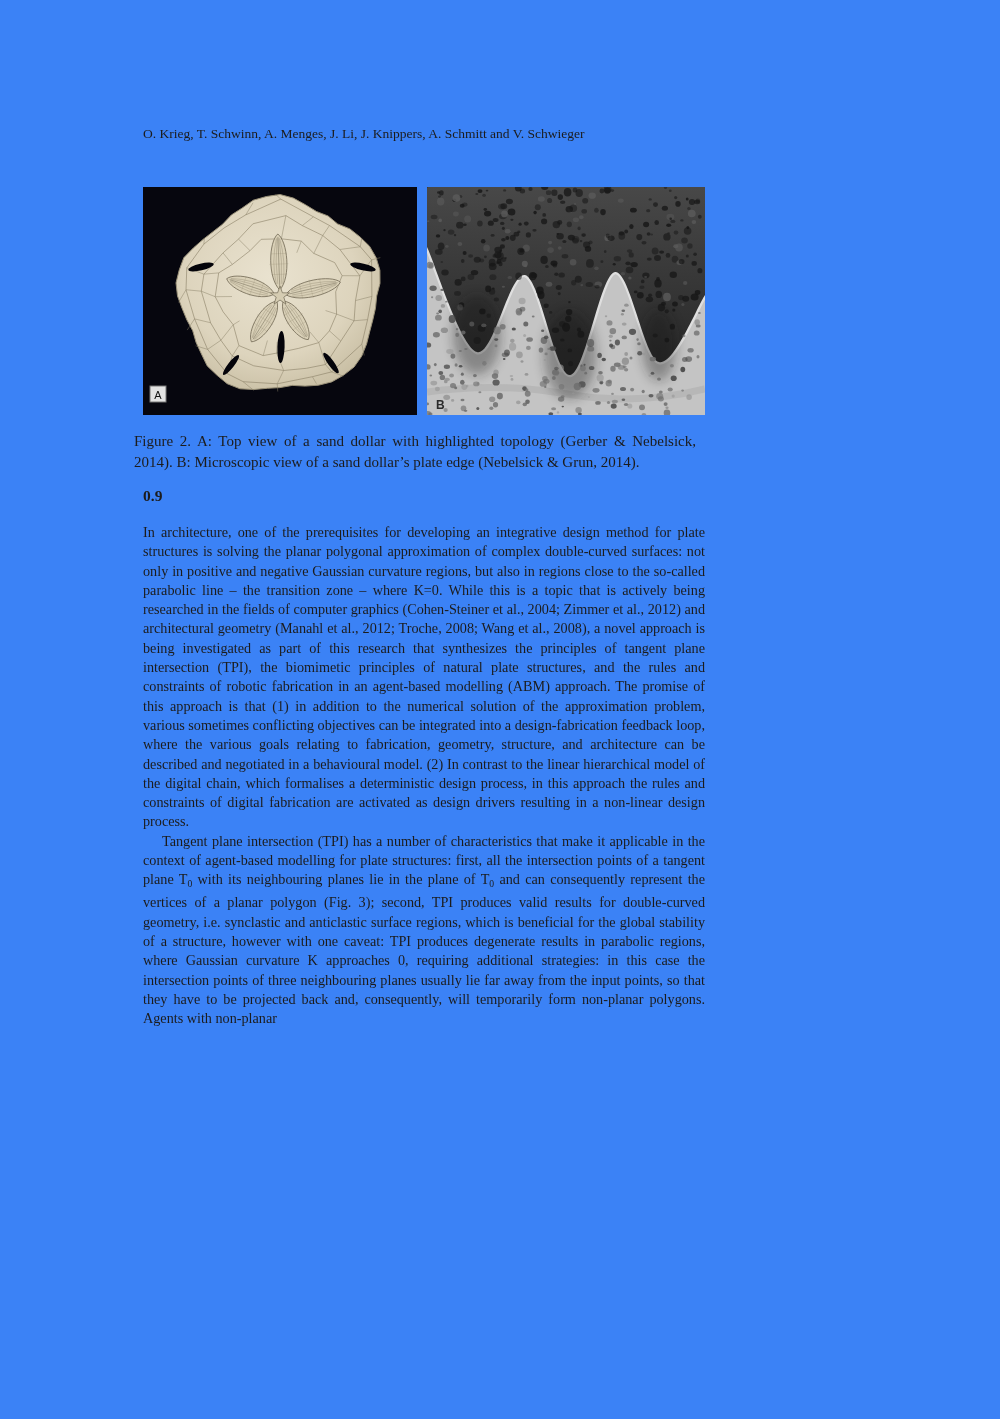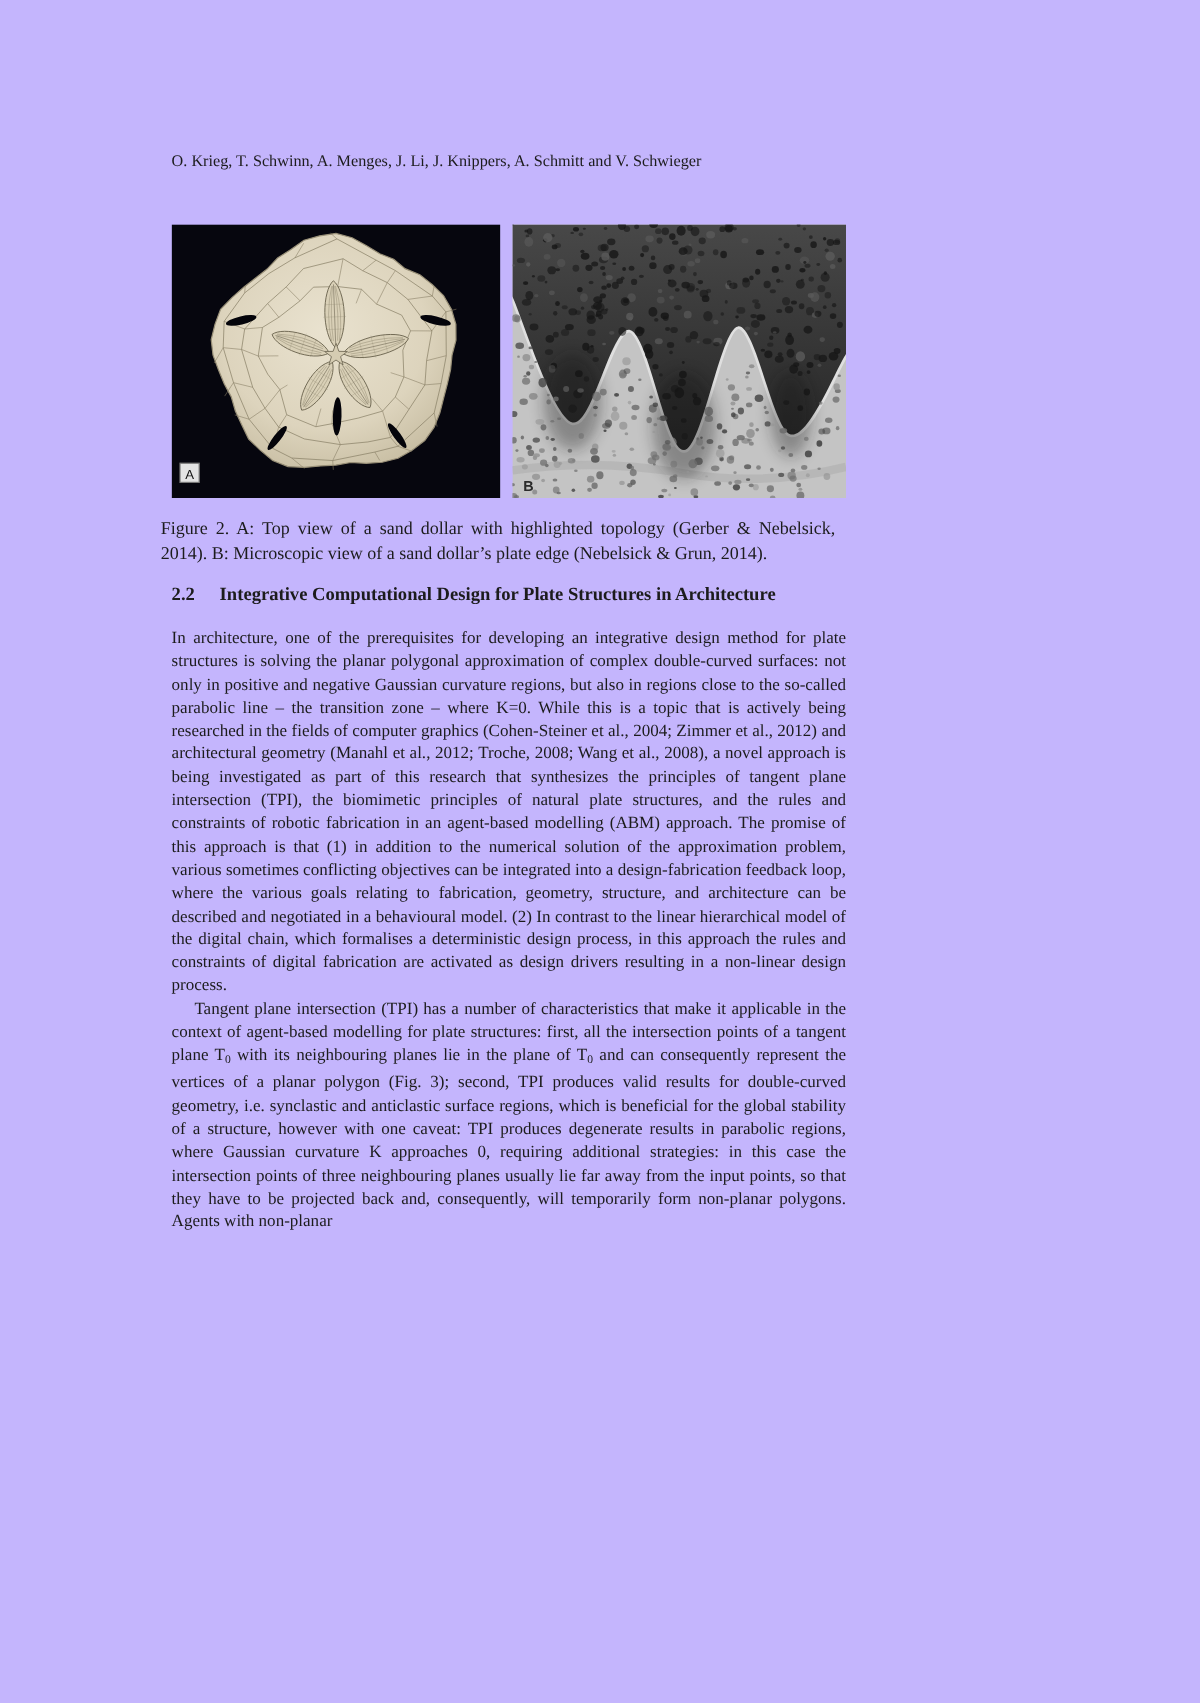--- a/index.html
+++ b/index.html
@@ -1,16 +1,16 @@
 <!DOCTYPE html>
 <html><head>
 <meta charset="utf-8">
 <style>
   html,body{margin:0;padding:0;background:#ffffff;}
-  .page{position:relative;width:1000px;height:1419px;background:#c4b5fd;
+  .page{position:relative;width:1000px;height:1419px;background:#3b82f6;
         font-family:"Liberation Serif",serif;color:#1c1c1c;overflow:hidden;}
   .running-header{position:absolute;left:143px;top:126px;width:562px;font-size:13.5px;}
   .figure{position:absolute;left:143px;top:187px;width:563px;display:flex;gap:10px;}
   .figure svg{display:block;}
   .caption{position:absolute;left:134px;top:431px;width:562px;font-size:15px;
            line-height:21px;text-align:justify;}
   .heading{position:absolute;left:143px;top:487px;width:562px;font-size:15.5px;
            font-weight:bold;display:flex;}
   .heading .num{width:40px;flex:none;}
   .bodytext{position:absolute;left:143px;top:523px;width:562px;font-size:14.2px;
@@ -658,22 +658,21 @@
           <ellipse cx="218.6" cy="90.0" rx="1.5" ry="1.0" fill="#5a5a5a" opacity="0.54"></ellipse>
           <ellipse cx="121.6" cy="5.7" rx="2.7" ry="2.4" fill="#161616" opacity="0.47"></ellipse>
         </g>
       <text x="9" y="222" font-size="12" fill="#2b2b2b" font-weight="bold" style="font-family:'Liberation Sans',sans-serif">B</text>
     </svg>
   </div>
 
   <div class="caption">Figure 2. A: Top view of a sand dollar with highlighted topology (Gerber &amp; Nebelsick, 2014). B: Microscopic view of a sand dollar’s plate edge (Nebelsick &amp; Grun, 2014).</div>
 
   <div class="heading">
-    <span class="num">2.2</span>
-    <span class="title">Integrative Computational Design for Plate Structures in Architecture</span>
+    <span class="num">0.9</span>
   </div>
 
   <div class="bodytext">
     <p><span>In architecture, one of the prerequisites for developing an integrative design method for plate structures is solving the planar polygonal approximation of complex double-curved surfaces: not only in positive and negative Gaussian curvature regions, but also in regions close to the so-called parabolic line – the transition zone – where K=0. While this is a topic that is actively being researched in the fields of computer graphics (Cohen-Steiner et al., 2004; </span><span class="cite">Zimmer et al., 2012</span><span>) and architectural geometry (</span><span class="cite">Manahl et al., 2012;</span><span> Troche, 2008; </span><span class="cite">Wang et al., 2008</span><span>), a novel approach is being investigated as part of this research that synthesizes the principles of tangent plane intersection (TPI), the biomimetic principles of natural plate structures, and the rules and constraints of robotic fabrication in an agent-based modelling (ABM) approach. The promise of this approach is that (1) in addition to the numerical solution of the approximation problem, various sometimes conflicting objectives can be integrated into a design-fabrication feedback loop, where the various goals relating to fabrication, geometry, structure, and architecture can be described and negotiated in a behavioural model. (2) In contrast to the linear hierarchical model of the digital chain, which formalises a deterministic design process, in this approach the rules and constraints of digital fabrication are activated as design drivers resulting in a non-linear design process.</span></p>
     <p><span>Tangent plane intersection (TPI) has a number of characteristics that make it applicable in the context of agent-based modelling for plate structures: first, all the intersection points of a tangent plane T</span><span class="sub">0</span><span> with its neighbouring planes lie in the plane of T</span><span class="sub">0</span><span> and can consequently represent the vertices of a planar polygon (Fig. 3); second, TPI produces valid results for double-curved geometry, i.e. synclastic and anticlastic surface regions, which is beneficial for the global stability of a structure, however with one caveat: TPI produces degenerate results in parabolic regions, where Gaussian curvature K approaches 0, requiring additional strategies: in this case the intersection points of three neighbouring planes usually lie far away from the input points, so that they have to be projected back and, consequently, will temporarily form non-planar polygons. Agents with non-planar</span></p>
   </div>
 
 </div>
 
 </body></html>

